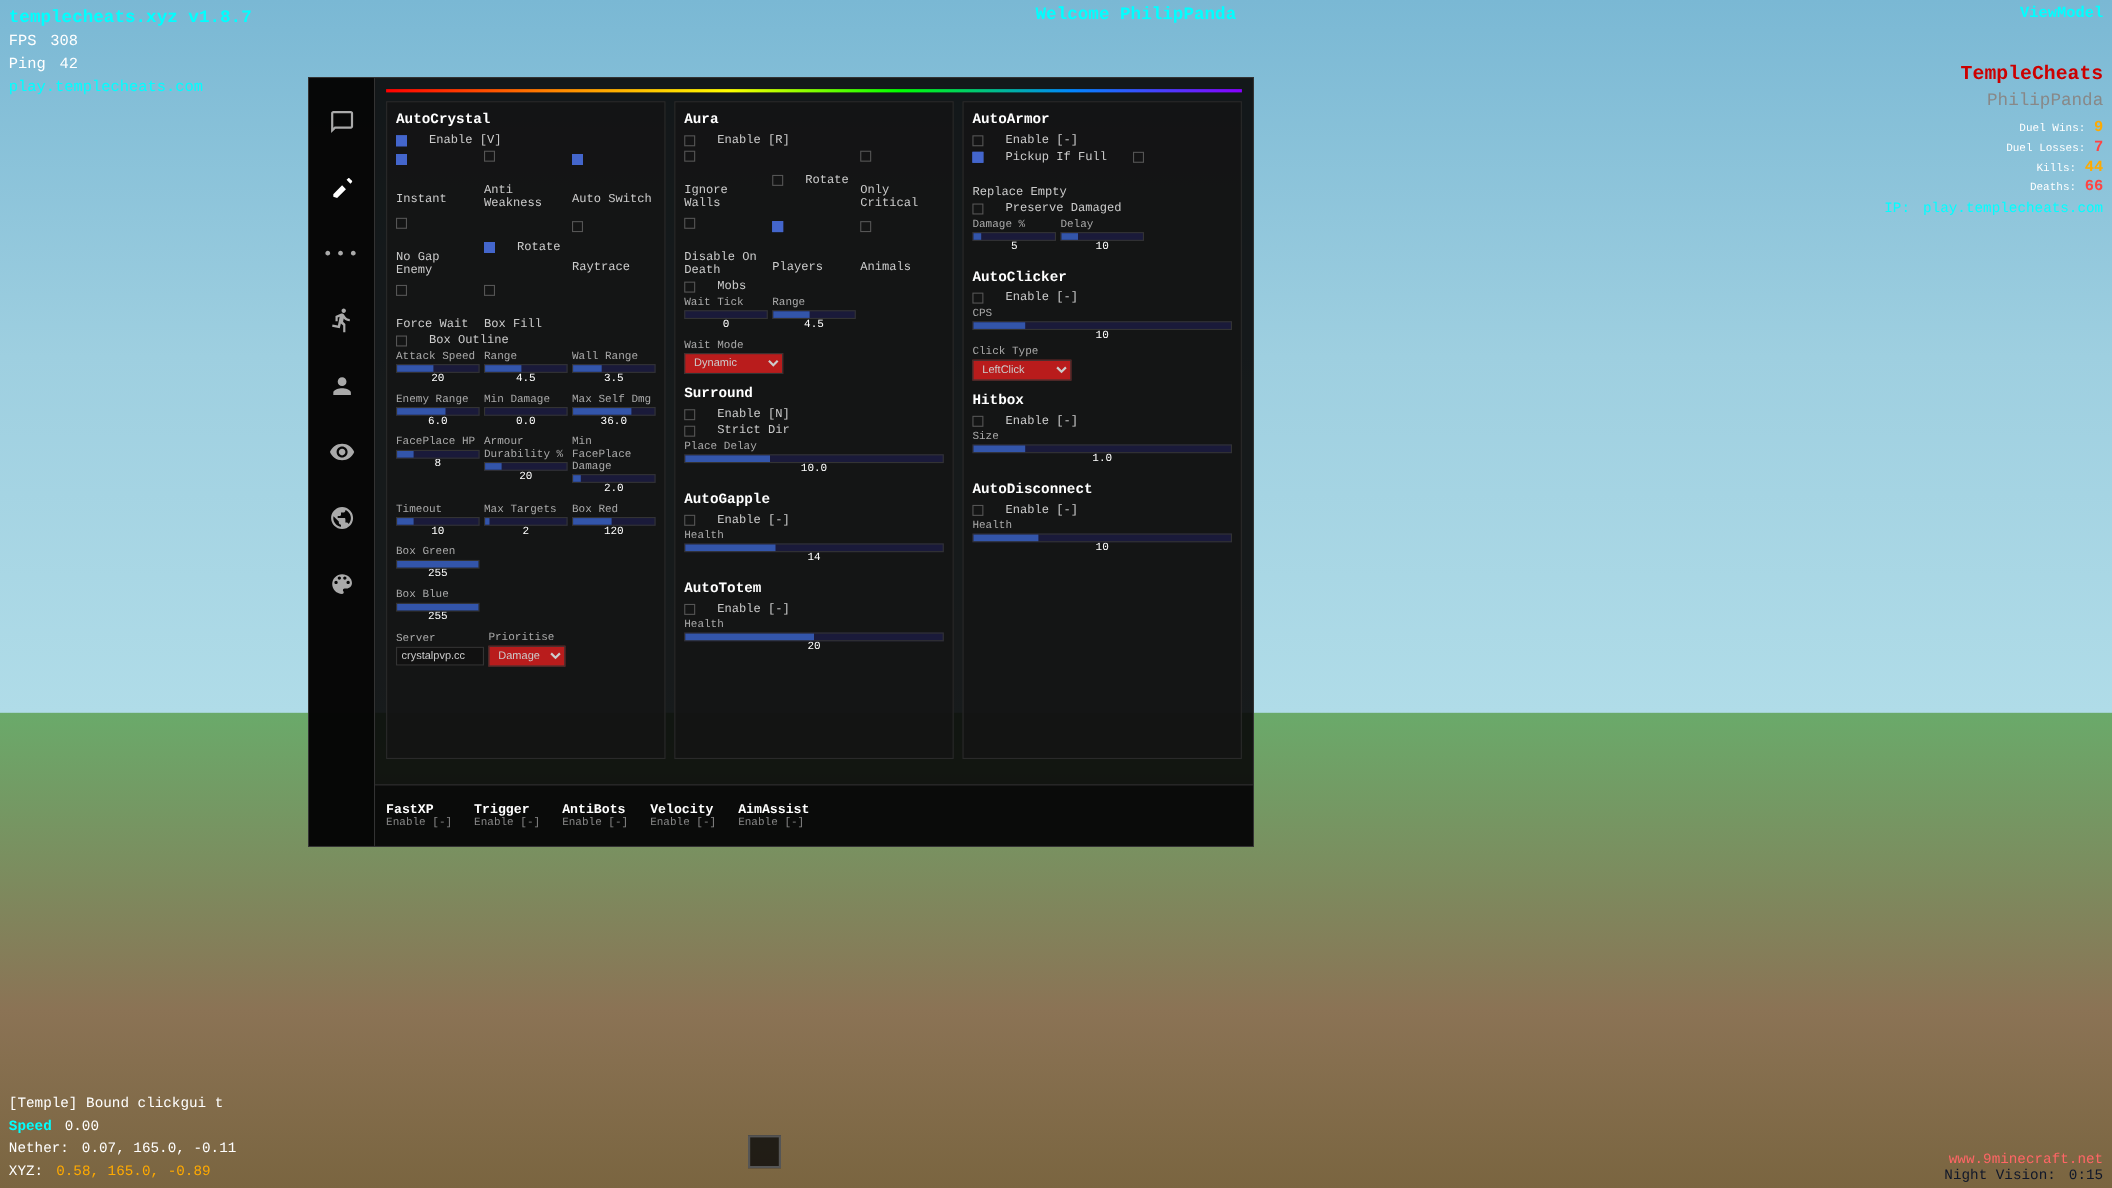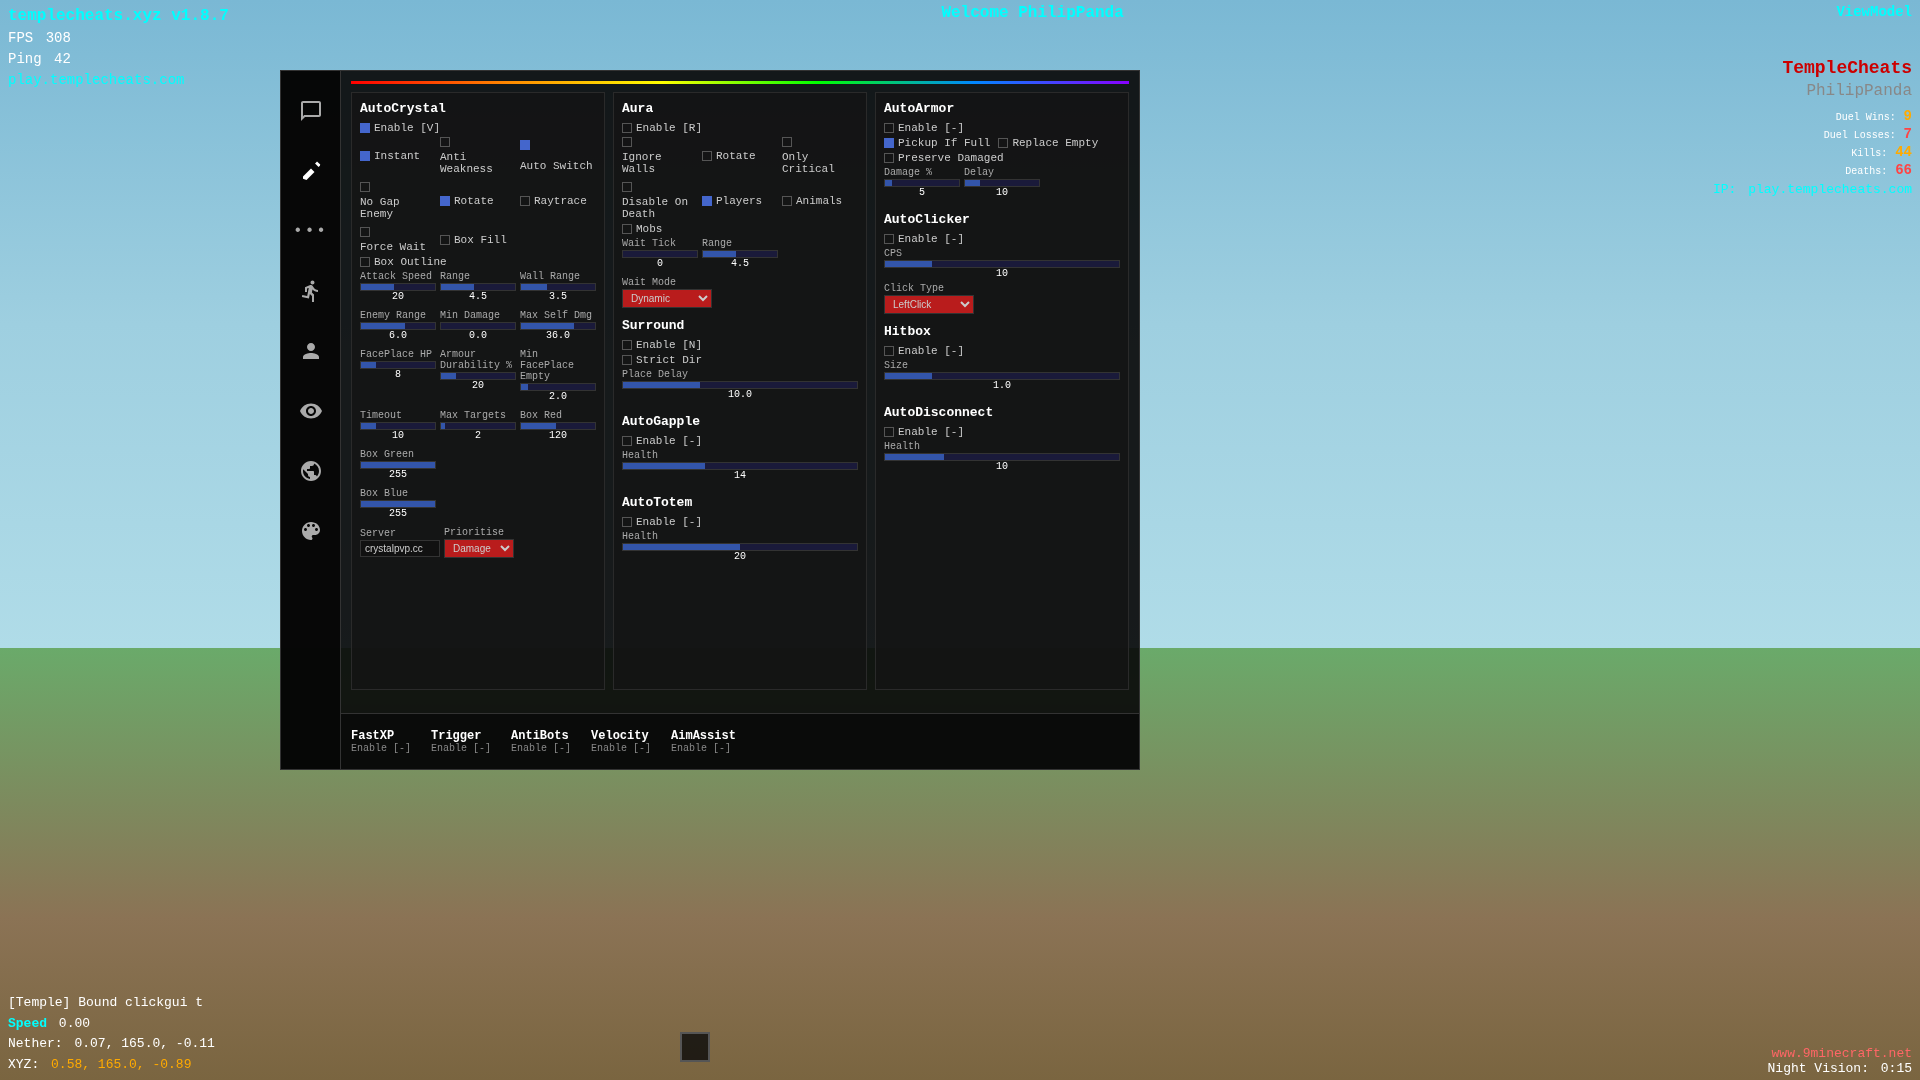--- a/index.html
+++ b/index.html
@@ -83,21 +83,21 @@
     .bottom-left .chat-line span { color: #ffffff; }
     .bottom-left .speed-label { color: #00ffff; font-weight: bold; }
     .bottom-left .speed-val { color: #ffffff; }
 
     .bottom-right {
       color: #ff4444;
       font-size: 13px;
       text-align: right;
     }
     .bottom-right .website { color: #ff6666; }
-    .bottom-right .night { color: #ffffff; }
+    .bottom-right .night { color: #0f172a; }
 
     
     .right-panel {
       position: absolute;
       right: 0;
       top: 50px;
       width: 280px;
       z-index: 10;
       padding: 8px;
       color: #ffffff;
@@ -207,21 +207,21 @@
       color: #ffffff;
       font-size: 13px;
       font-weight: bold;
       margin-bottom: 6px;
     }
 
     
     .check-row {
       display: flex;
       align-items: center;
-      gap: 4px;
+      gap: 20px;
       margin-bottom: 3px;
       flex-wrap: wrap;
     }
 
     .checkbox {
       width: 10px;
       height: 10px;
       border: 1px solid #555;
       background: transparent;
       display: inline-block;
@@ -518,21 +518,21 @@
             <div class="slider-val">8</div>
           </div>
           <div class="slider-container">
             <div class="slider-label">Armour Durability %</div>
             <div class="slider-track">
               <div class="slider-fill" style="width:20%"></div>
             </div>
             <div class="slider-val">20</div>
           </div>
           <div class="slider-container">
-            <div class="slider-label">Min FacePlace Empty</div>
+            <div class="slider-label">Min FacePlace Damage</div>
             <div class="slider-track">
               <div class="slider-fill" style="width:10%"></div>
             </div>
             <div class="slider-val">2.0</div>
           </div>
           <div class="slider-container">
             <div class="slider-label">Timeout</div>
             <div class="slider-track">
               <div class="slider-fill" style="width:20%"></div>
             </div>

